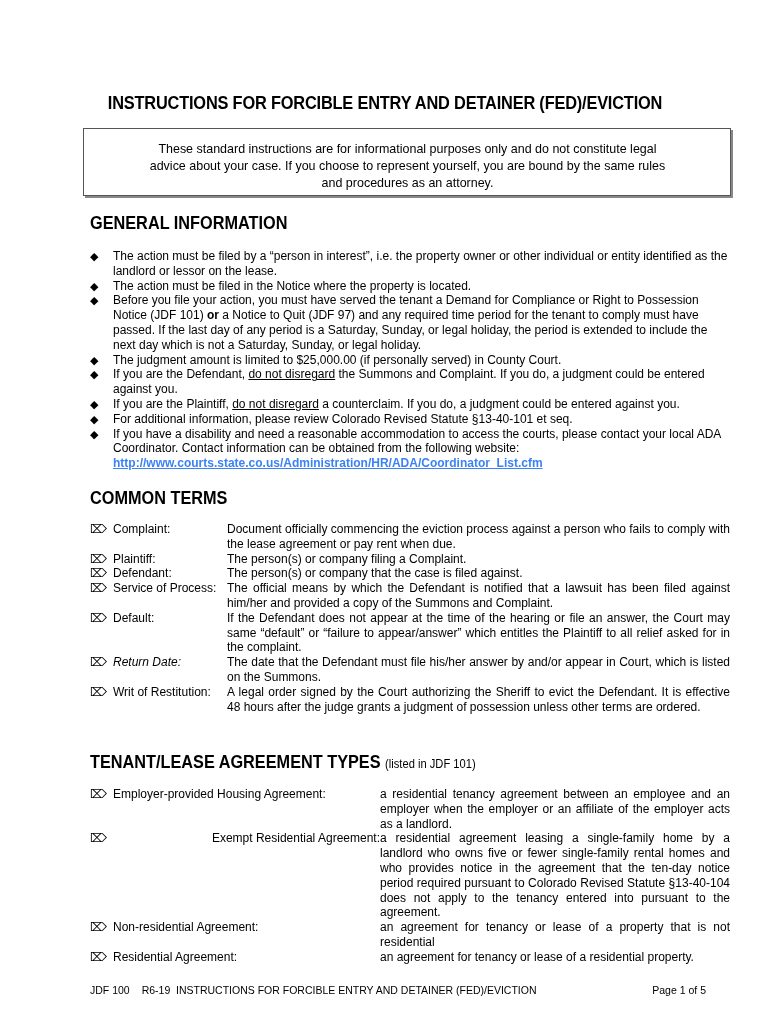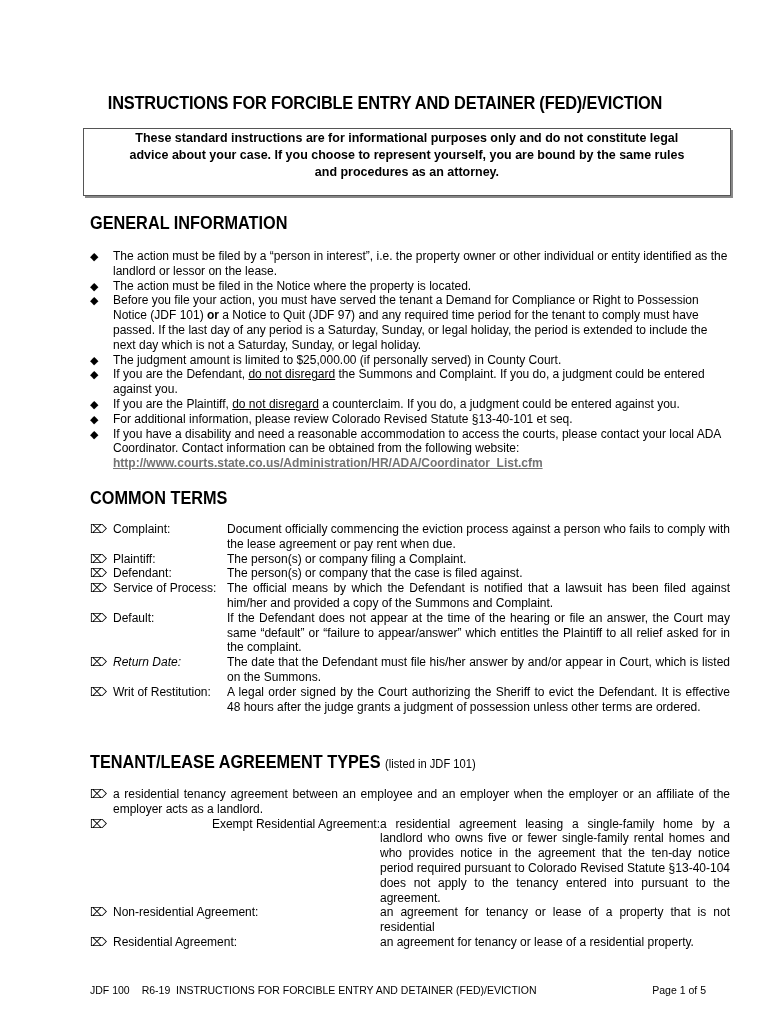--- a/index.html
+++ b/index.html
@@ -3,32 +3,32 @@
 <meta charset="utf-8">
 <style>
   html, body { margin:0; padding:0; background:#ffffff; }
   body { width:770px; height:1024px; position:relative; overflow:hidden;
          font-family:"Liberation Sans", sans-serif; color:#000; }
   .page { position:absolute; left:0; top:0; width:770px; height:1024px; }
   .title { position:absolute; left:0; width:770px; top:93px; text-align:center;
            font-weight:bold; font-size:17.6px; letter-spacing:-0.2px; transform:scaleX(0.93); transform-origin:center; }
   .disclaimer { position:absolute; left:83px; top:128px; width:648px; height:68px;
                 border:1px solid #555; box-shadow:2px 2px 0 #888;
-                text-align:center; font-weight:bold; font-size:13px; line-height:17px;
-                box-sizing:border-box; }
+                text-align:center; font-weight:normal; font-size:13px; line-height:17px;
+                box-sizing:border-box; padding-top:11px; }
   .disclaimer span { display:inline-block; transform:scaleX(0.96); }
   .h2 { position:absolute; left:90px; font-weight:bold; font-size:17.5px; transform:scaleX(0.93); transform-origin:left; white-space:nowrap; }
   .h2 .small { font-weight:normal; font-size:12px; }
   .body { font-size:12px; line-height:14.8px; }
   .bullets { position:absolute; left:90px; top:249px; width:640px; }
   .bullet { position:relative; padding-left:23px; }
   .bullet .glyph { position:absolute; left:0; top:0; font-size:11px; }
   .bullet .txt { display:block; }
   .u { text-decoration:underline; }
-  a.link { color:#737373; font-weight:bold; text-decoration:underline; }
+  a.link { color:#3b82f6; font-weight:bold; text-decoration:underline; }
   .terms { position:absolute; left:90px; width:640px; }
   .term { position:relative; display:flex; }
   .term .icon { width:23px; flex:none; font-size:12px; }
   .term .label { flex:none; }
   .term .def { flex:1; text-align:justify; }
   .footer { position:absolute; top:984px; left:90px; width:630px; font-size:10.5px; display:flex; }
   .footer .code { width:46px; }
   .footer .rev { width:40px;text-align:center; }
   .footer .ftitle { flex:1; }
   .footer .pg { margin-right:14px; }
@@ -124,20 +124,21 @@
   </div>
 
   <div class="h2" style="top:752px;">
     <span>TENANT/LEASE AGREEMENT TYPES</span>
     <span class="small">(listed in JDF 101)</span>
   </div>
 
   <div class="terms body" style="top:787px;">
     <div class="term">
       <span class="icon">⌦</span>
+      <span class="label" style="width:267px;">Employer-provided Housing Agreement:</span>
       <span class="def">a residential tenancy agreement between an employee and an employer when the employer or an affiliate of the employer acts as a landlord.</span>
     </div>
     <div class="term">
       <span class="icon">⌦</span>
       <span class="label" style="width:267px;text-align:right;">Exempt Residential Agreement:</span>
       <span class="def">a residential agreement leasing a single-family home by a landlord who owns five or fewer single-family rental homes and who provides notice in the agreement that the ten-day notice period required pursuant to Colorado Revised Statute §13-40-104 does not apply to the tenancy entered into pursuant to the agreement.</span>
     </div>
     <div class="term">
       <span class="icon">⌦</span>
       <span class="label" style="width:267px;">Non-residential Agreement:</span>

